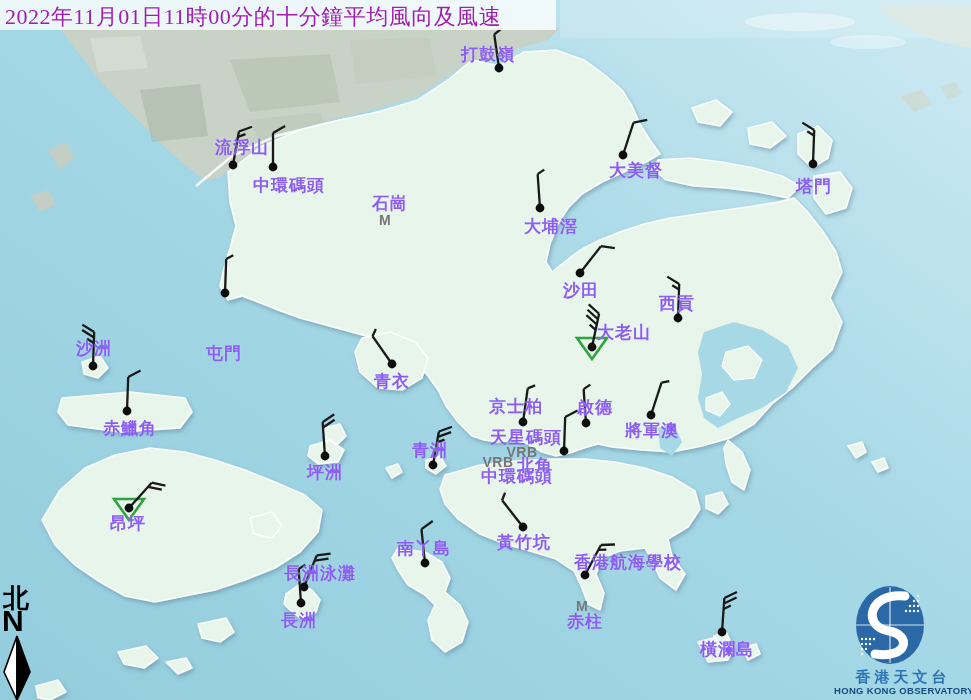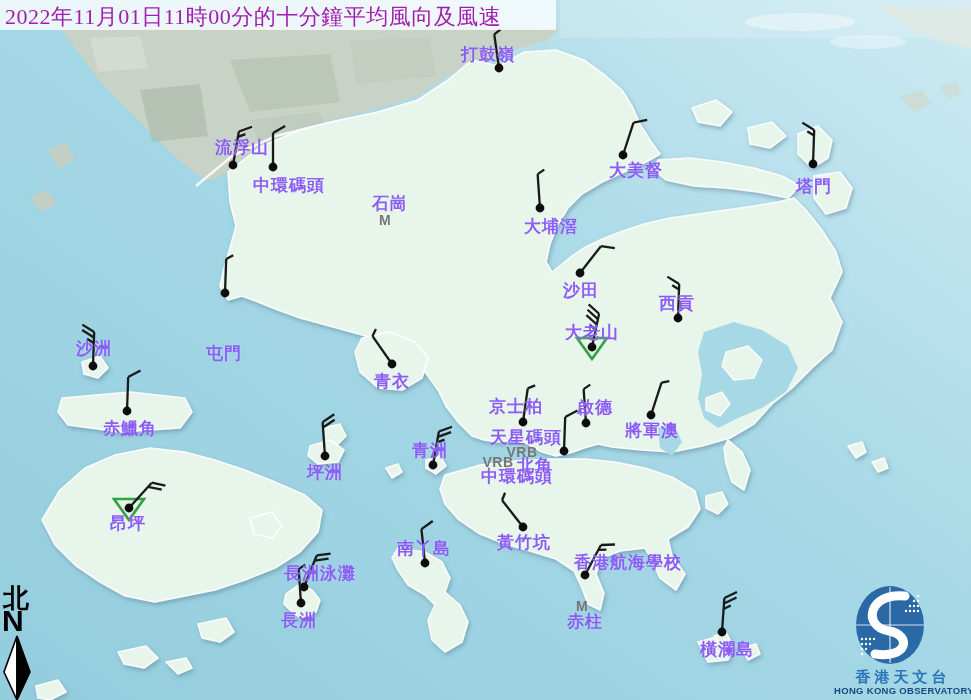--- a/index.html
+++ b/index.html
@@ -320,21 +320,21 @@
       <div class="station-label" style="left: 488px; top: 54px;">打鼓嶺</div>
       <div class="station-label" style="left: 242px; top: 147px;">流浮山</div>
       <div class="station-label" style="left: 289px; top: 185px;">中環碼頭</div>
       <div class="station-label" style="left: 390px; top: 203px;">石崗</div>
       <div class="marker-label" style="left: 385px; top: 220px;">M</div>
       <div class="station-label" style="left: 636px; top: 170px;">大美督</div>
       <div class="station-label" style="left: 551px; top: 226px;">大埔滘</div>
       <div class="station-label" style="left: 814px; top: 186px;">塔門</div>
       <div class="station-label" style="left: 581px; top: 290px;">沙田</div>
       <div class="station-label" style="left: 677px; top: 303px;">西貢</div>
-      <div class="station-label" style="left: 592px; top: 332px; font-family: Liberation Mono, monospace;">大老山</div>
+      <div class="station-label" style="left: 624px; top: 332px; font-family: Liberation Mono, monospace;">大老山</div>
       <div class="station-label" style="left: 224px; top: 309px; margin-top: 44px;">屯門</div>
       <div class="station-label" style="left: 94px; top: 348px;">沙洲</div>
       <div class="station-label" style="left: 130px; top: 428px;">赤鱲角</div>
       <div class="station-label" style="left: 392px; top: 381px;">青衣</div>
       <div class="station-label" style="left: 325px; top: 472px;">坪洲</div>
       <div class="station-label" style="left: 430px; top: 450px;">青洲</div>
       <div class="station-label" style="left: 516px; top: 406px;">京士柏</div>
       <div class="station-label" style="left: 595px; top: 407px;">啟德</div>
       <div class="station-label" style="left: 526px; top: 437px;">天星碼頭</div>
       <div class="marker-label" style="left: 522px; top: 452px;">VRB</div>

